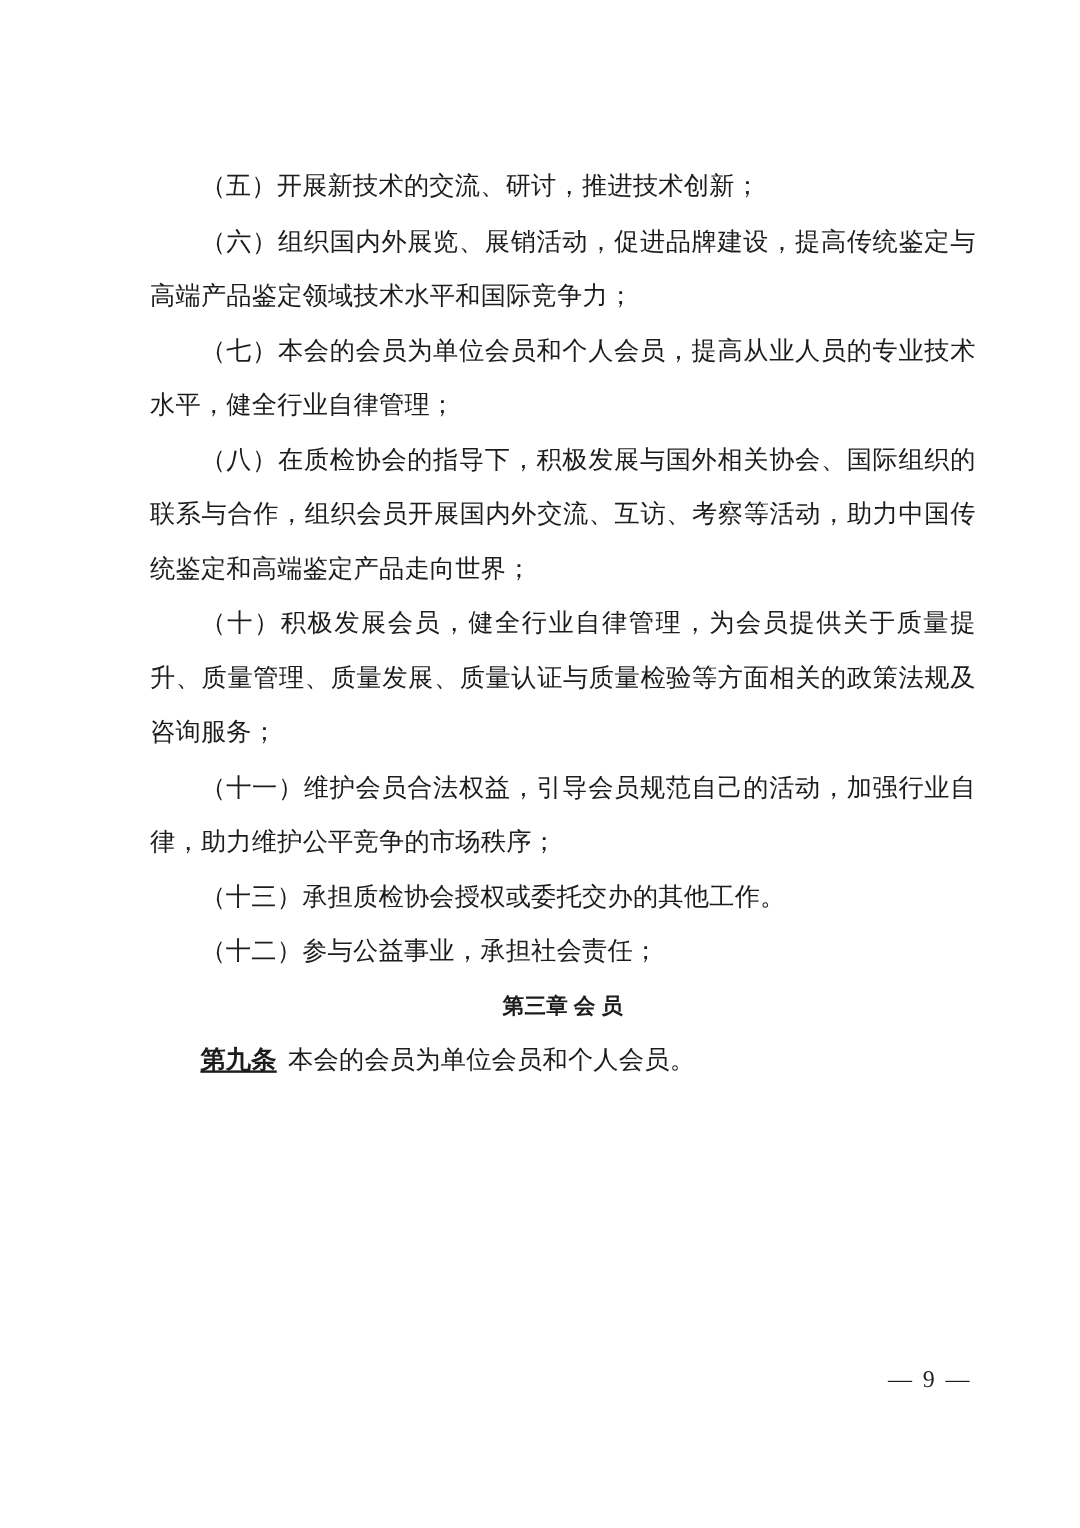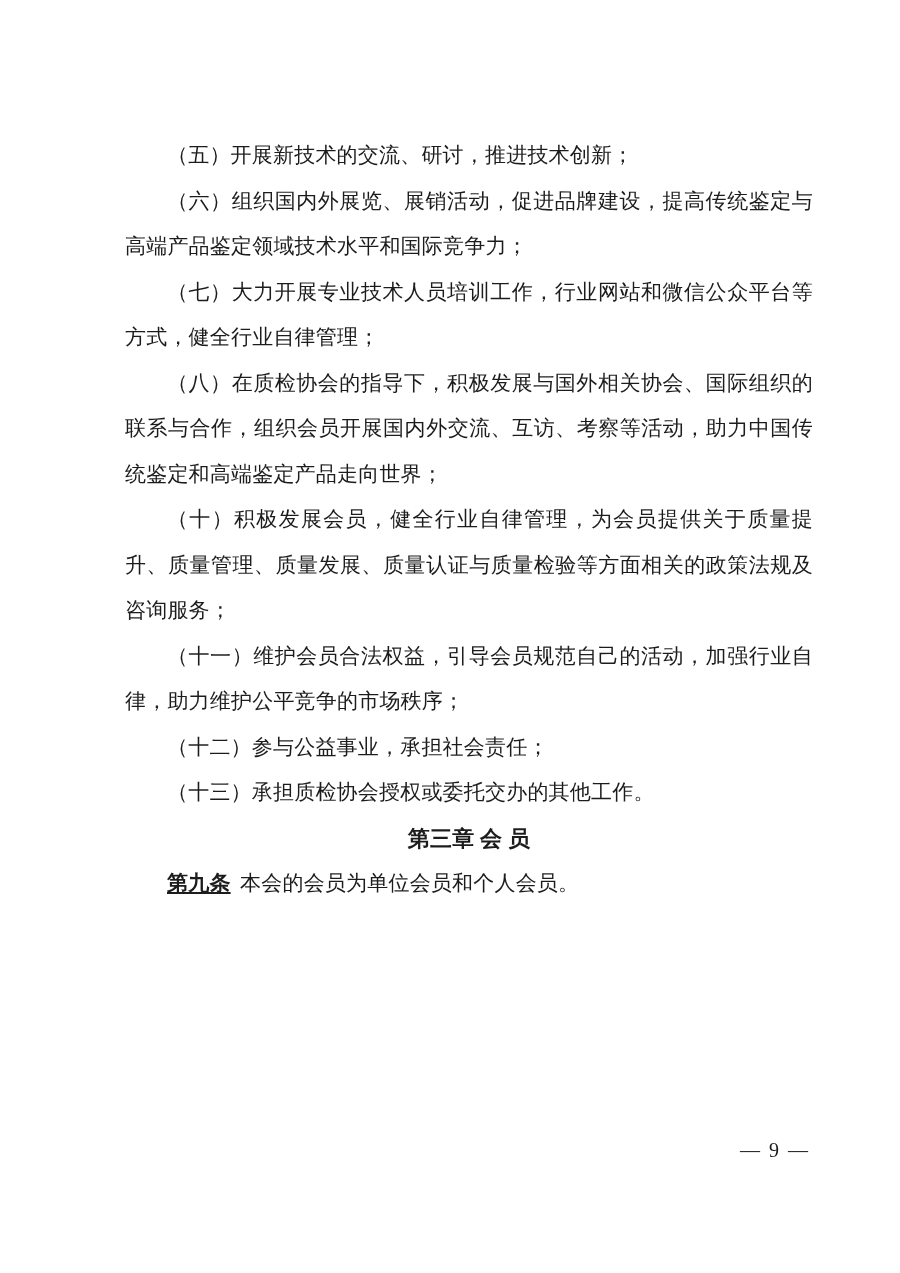--- a/index.html
+++ b/index.html
@@ -26,21 +26,21 @@
     line-height: 45.5px;
     text-align: justify;
     letter-spacing: 0.2px;
   }
   .clause, .article {
     margin: 0;
     text-indent: 2em;
   }
   .chapter-heading {
     margin: 0;
-    font-size: 22px;
+    font-size: 18px;
     font-weight: bold;
     text-align: center;
     text-indent: 0;
     line-height: 45.5px;
   }
   .article-label {
     font-weight: bold;
     margin-right: 0.45em;
     text-decoration: underline;
   }
@@ -54,26 +54,26 @@
     letter-spacing: 2px;
   }
 </style>
 </head>
 <body>
 
 <div class="page">
   <div class="content">
     <p class="clause">（五）开展新技术的交流、研讨，推进技术创新；</p>
     <p class="clause">（六）组织国内外展览、展销活动，促进品牌建设，提高传统鉴定与高端产品鉴定领域技术水平和国际竞争力；</p>
-    <p class="clause">（七）大力开展专业技术人员培训工作，行业网站和微信公众平台等方式，健全行业自律管理；</p>
+    <p class="clause">（七）本会的会员为单位会员和个人会员，提高从业人员的专业技术水平，健全行业自律管理；</p>
     <p class="clause">（八）在质检协会的指导下，积极发展与国外相关协会、国际组织的联系与合作，组织会员开展国内外交流、互访、考察等活动，助力中国传统鉴定和高端鉴定产品走向世界；</p>
     <p class="clause">（十）积极发展会员，健全行业自律管理，为会员提供关于质量提升、质量管理、质量发展、质量认证与质量检验等方面相关的政策法规及咨询服务；</p>
     <p class="clause">（十一）维护会员合法权益，引导会员规范自己的活动，加强行业自律，助力维护公平竞争的市场秩序；</p>
+    <p class="clause">（十三）承担质检协会授权或委托交办的其他工作。</p>
     <p class="clause">（十二）参与公益事业，承担社会责任；</p>
-    <p class="clause">（十三）承担质检协会授权或委托交办的其他工作。</p>
 
     <h2 class="chapter-heading">第三章 会 员</h2>
 
     <p class="article"><span class="article-label">第九条</span><span>本会的会员为单位会员和个人会员。</span></p>
 
   </div>
 
   <div class="page-footer">
     <span>— 9 —</span>
   </div>

